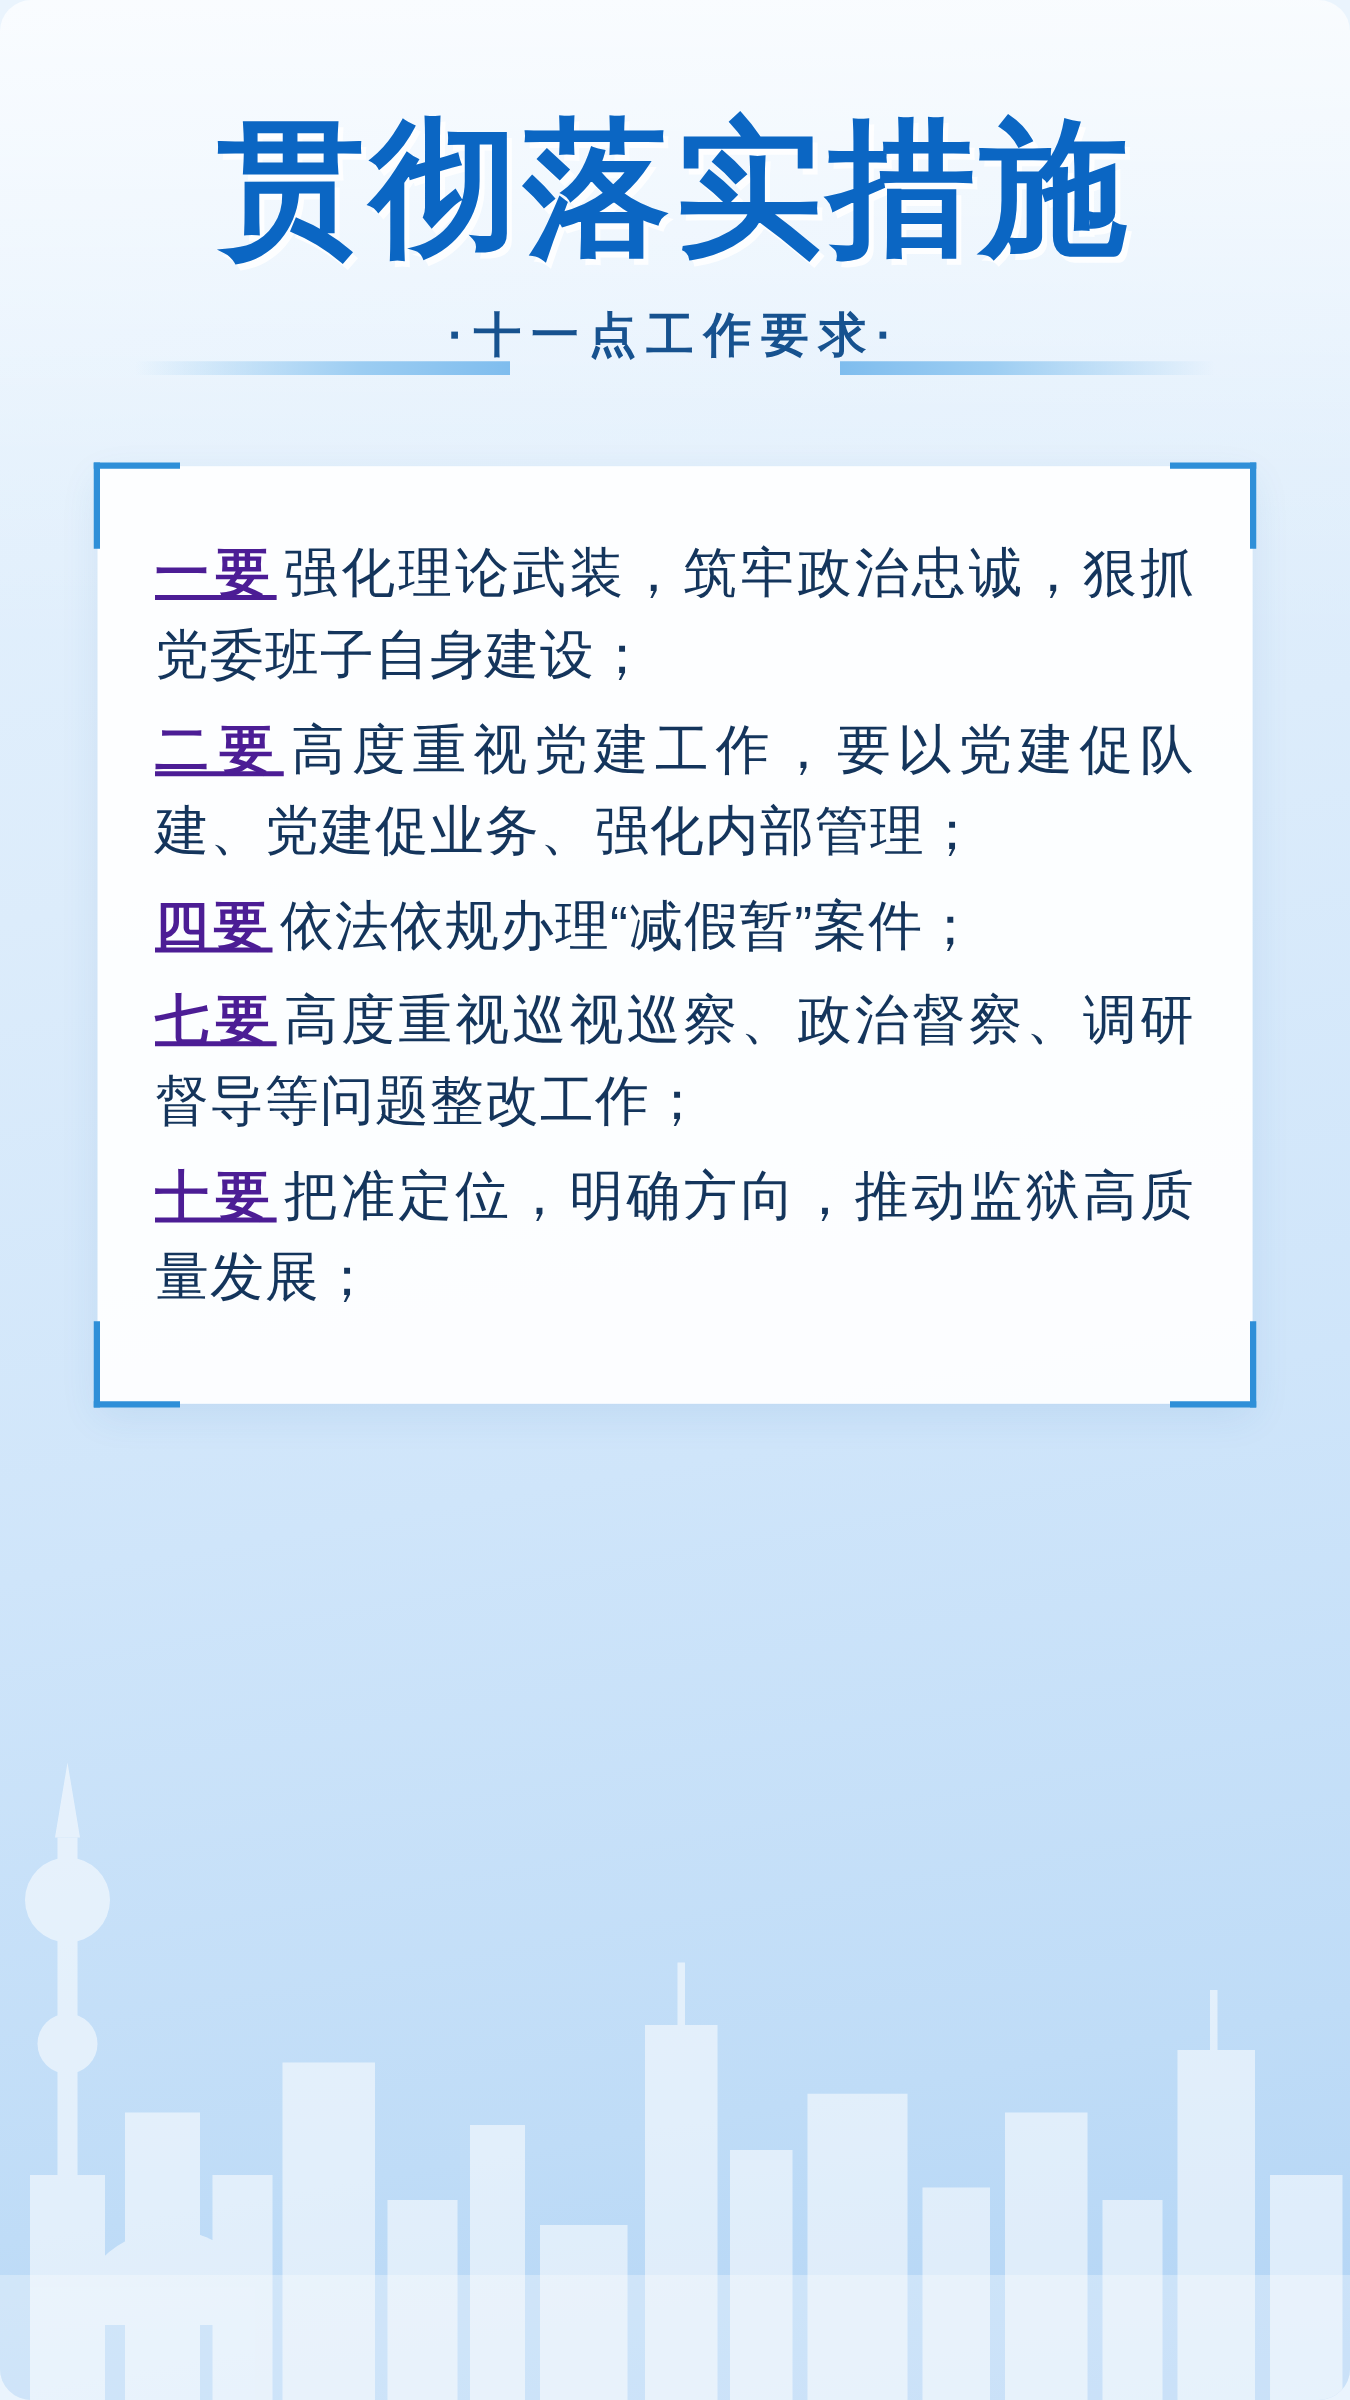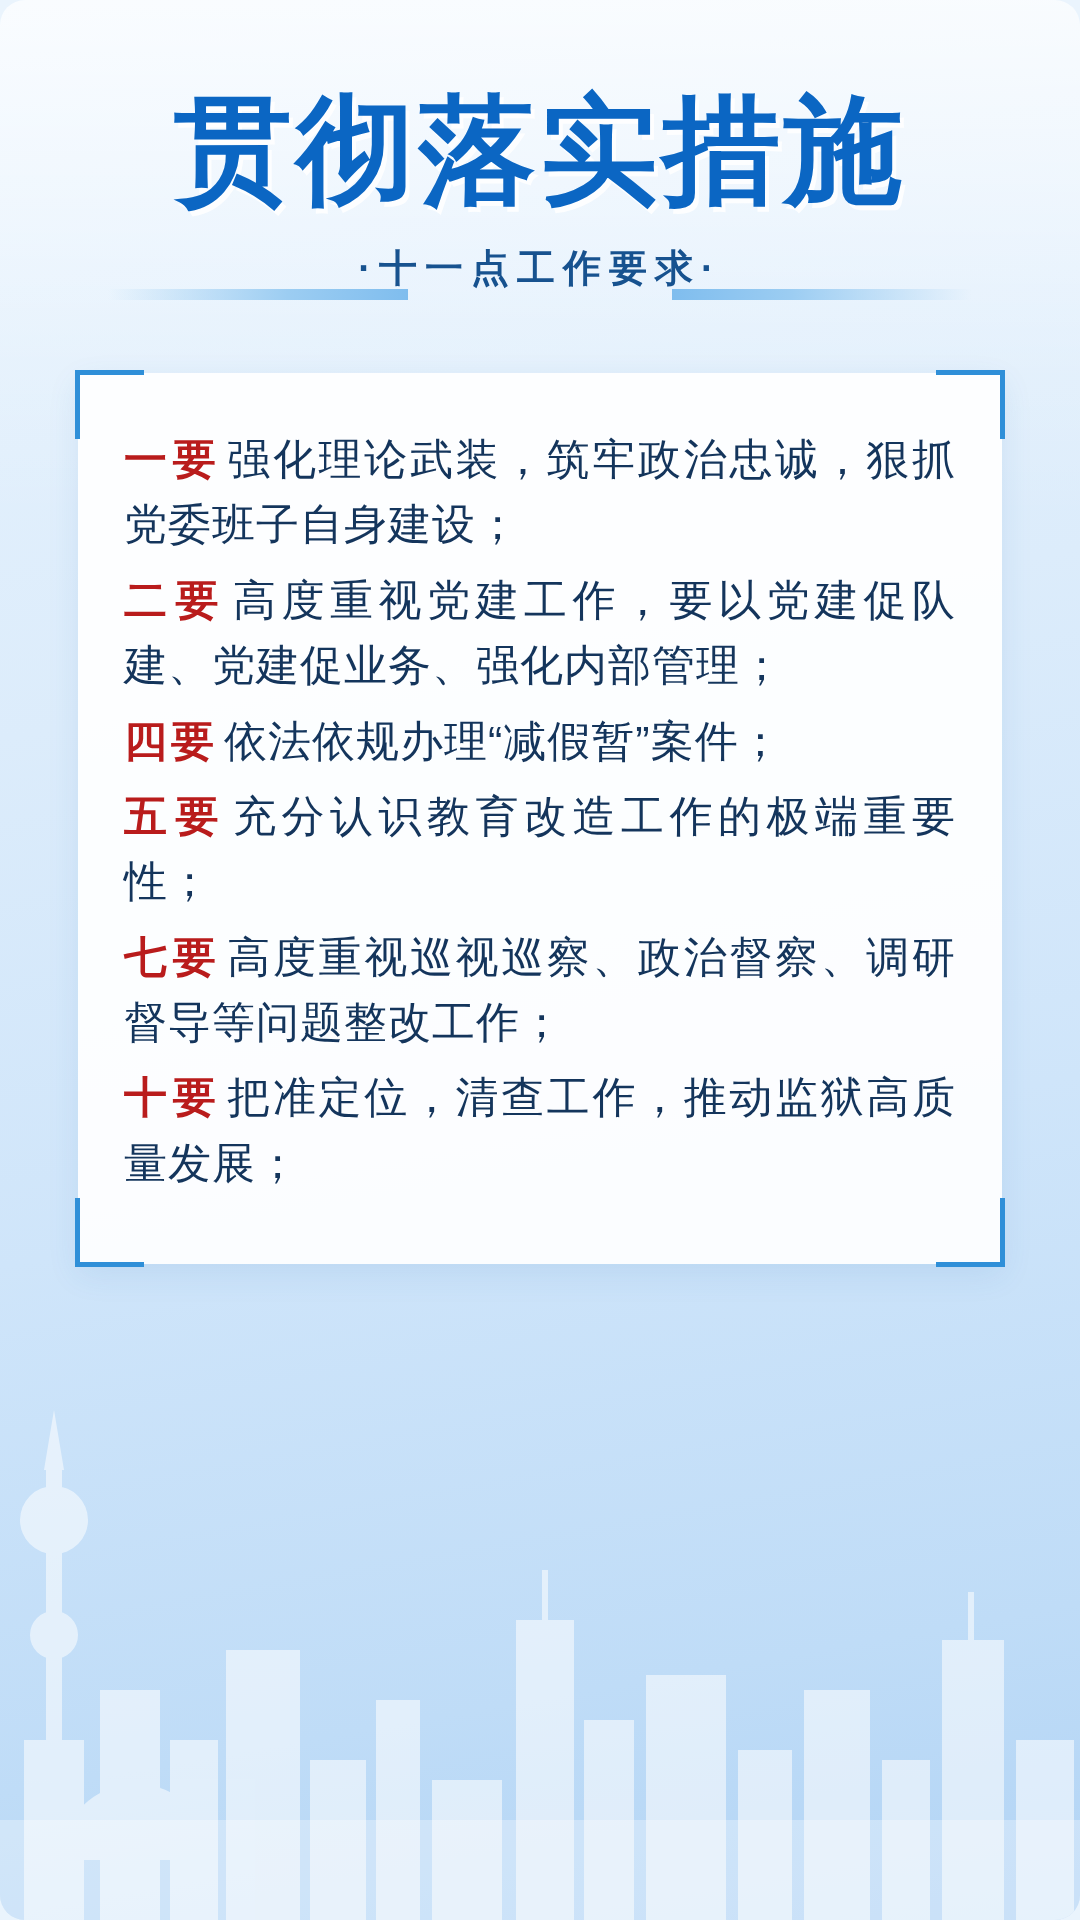--- a/index.html
+++ b/index.html
@@ -102,23 +102,24 @@
   .item {
     font-size: 43px;
     line-height: 1.52;
     color: #14355c;
     letter-spacing: 1px;
     margin: 0 0 10px 0;
     text-align: justify;
   }
   .item .lead {
     font-weight: 700;
-    color: #b91c1c;
+    color: #4c1d95;
     letter-spacing: 4px;
     margin-right: 6px;
+    text-decoration: underline;
   }
   .item .body {
     font-weight: 400;
   }
 </style>
 </head>
 <body>
 
 <div class="poster">
 
@@ -176,23 +177,20 @@
     <p class="item">
       <span class="lead">一要</span><span class="body">强化理论武装，筑牢政治忠诚，狠抓党委班子自身建设；</span>
     </p>
     <p class="item">
       <span class="lead">二要</span><span class="body">高度重视党建工作，要以党建促队建、党建促业务、强化内部管理；</span>
     </p>
     <p class="item">
       <span class="lead">四要</span><span class="body">依法依规办理“减假暂”案件；</span>
     </p>
     <p class="item">
-      <span class="lead">五要</span><span class="body">充分认识教育改造工作的极端重要性；</span>
-    </p>
-    <p class="item">
       <span class="lead">七要</span><span class="body">高度重视巡视巡察、政治督察、调研督导等问题整改工作；</span>
     </p>
     <p class="item">
-      <span class="lead">十要</span><span class="body">把准定位，清查工作，推动监狱高质量发展；</span>
+      <span class="lead">十要</span><span class="body">把准定位，明确方向，推动监狱高质量发展；</span>
     </p>
   </div>
 
 </div>
 
 </body></html>

